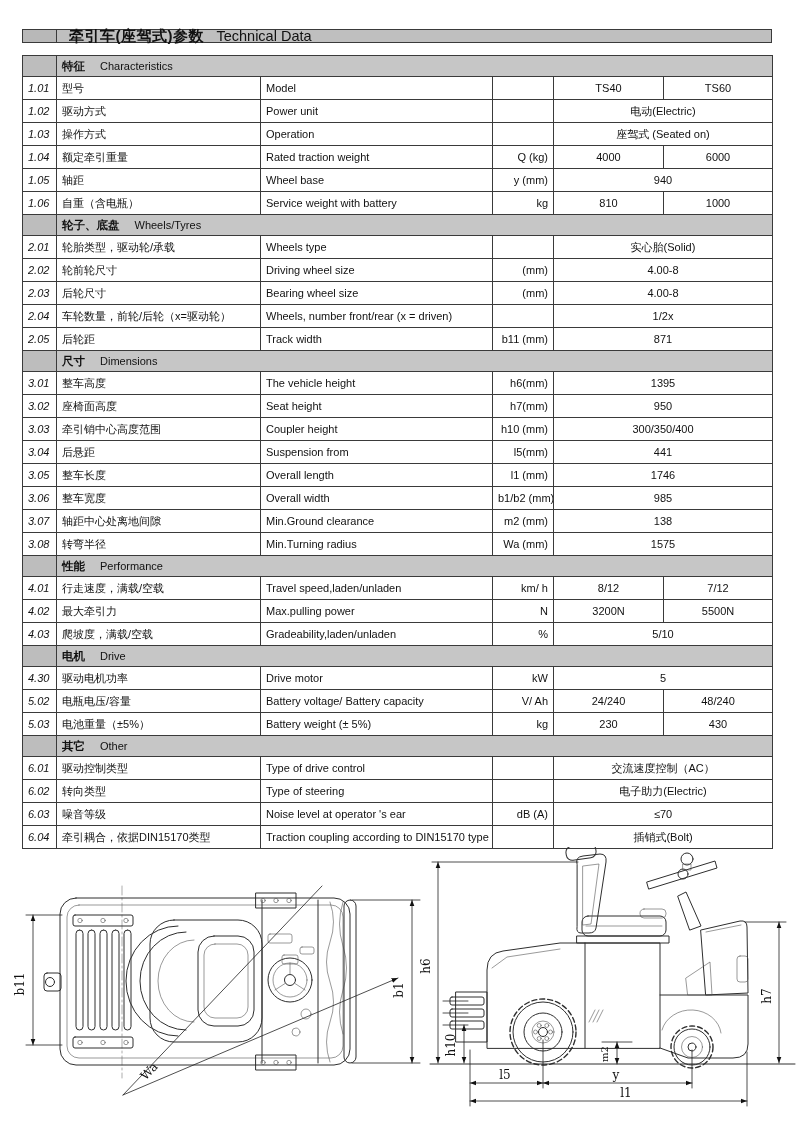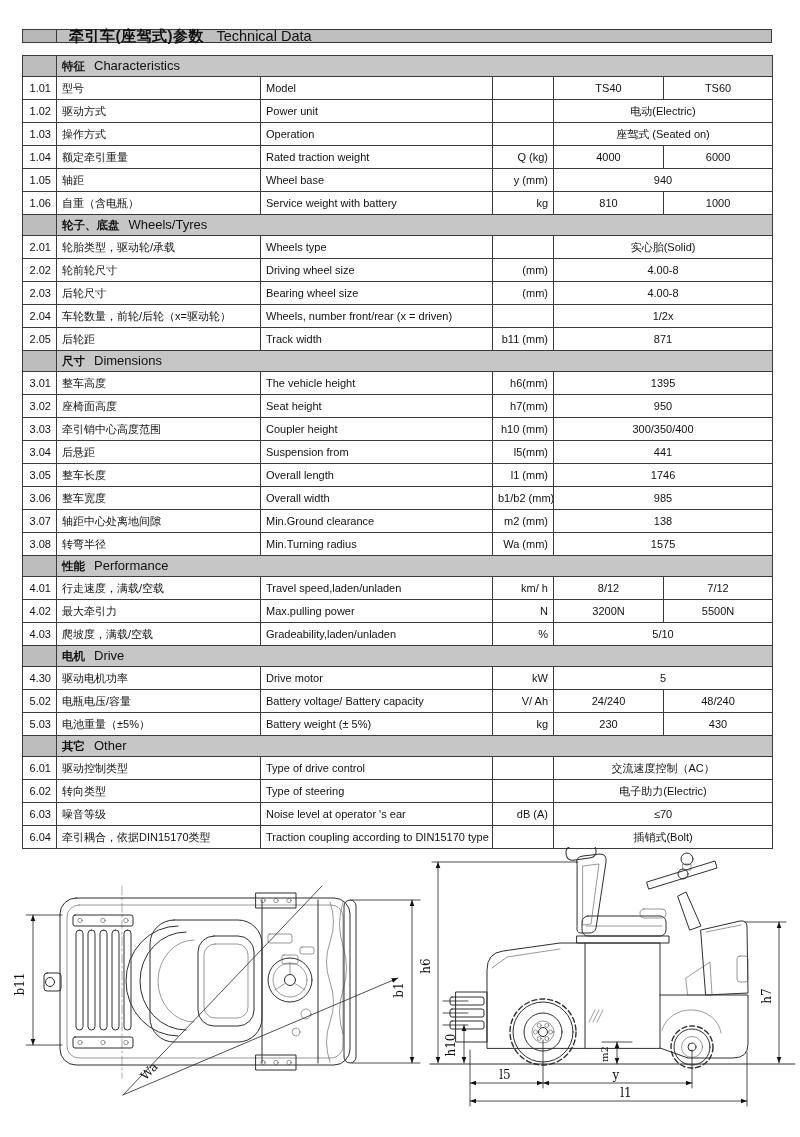--- a/index.html
+++ b/index.html
@@ -12,22 +12,22 @@
   .title-text{padding-left:12px;white-space:nowrap;}
   .t-cn{font-weight:bold;font-size:15px;letter-spacing:.5px;}
   .t-en{font-size:14.5px;margin-left:8px;}
   table.spec{position:absolute;left:22px;top:55px;width:750px;border-collapse:collapse;
              table-layout:fixed;}
   table.spec td{border:1px solid #3a3a3a;font-size:11px;padding:0 5px;height:22px;
                 overflow:hidden;white-space:nowrap;background:#fff;}
   tr.sec td{background:#c6c6c6;height:20px;}
   tr.sec td.num{background:#bdbdbd;}
   .sc{font-weight:bold;font-size:11.5px;margin-top:24px;}
-  .se{font-size:13px;margin-left:9px;}
-  td.num{text-align:right;font-size:10px;padding:0;}
+  .se{font-size:11px;margin-left:15px;}
+  td.num{text-align:left;font-size:10px;padding:0;font-style:italic;}
   td.unit{text-align:right;font-size:10.5px;}
   td.val{text-align:center;}
   td.en{font-size:10.8px;}
   svg.draw{position:absolute;left:0;top:847px;}
   .draw path,.draw rect,.draw line,.draw circle,.draw polygon,.draw ellipse
         {fill:none;stroke:#2e2e2e;stroke-width:1;stroke-linejoin:round;stroke-linecap:round;}
   .draw .thin{stroke-width:.6;stroke:#555;}
   .draw .dim{stroke-width:.8;stroke:#222;}
   .draw .cl{stroke:#777;stroke-width:.6;stroke-dasharray:9 3 2 3;}
   .draw .tread{stroke-dasharray:5 3;stroke-width:1.4;}

